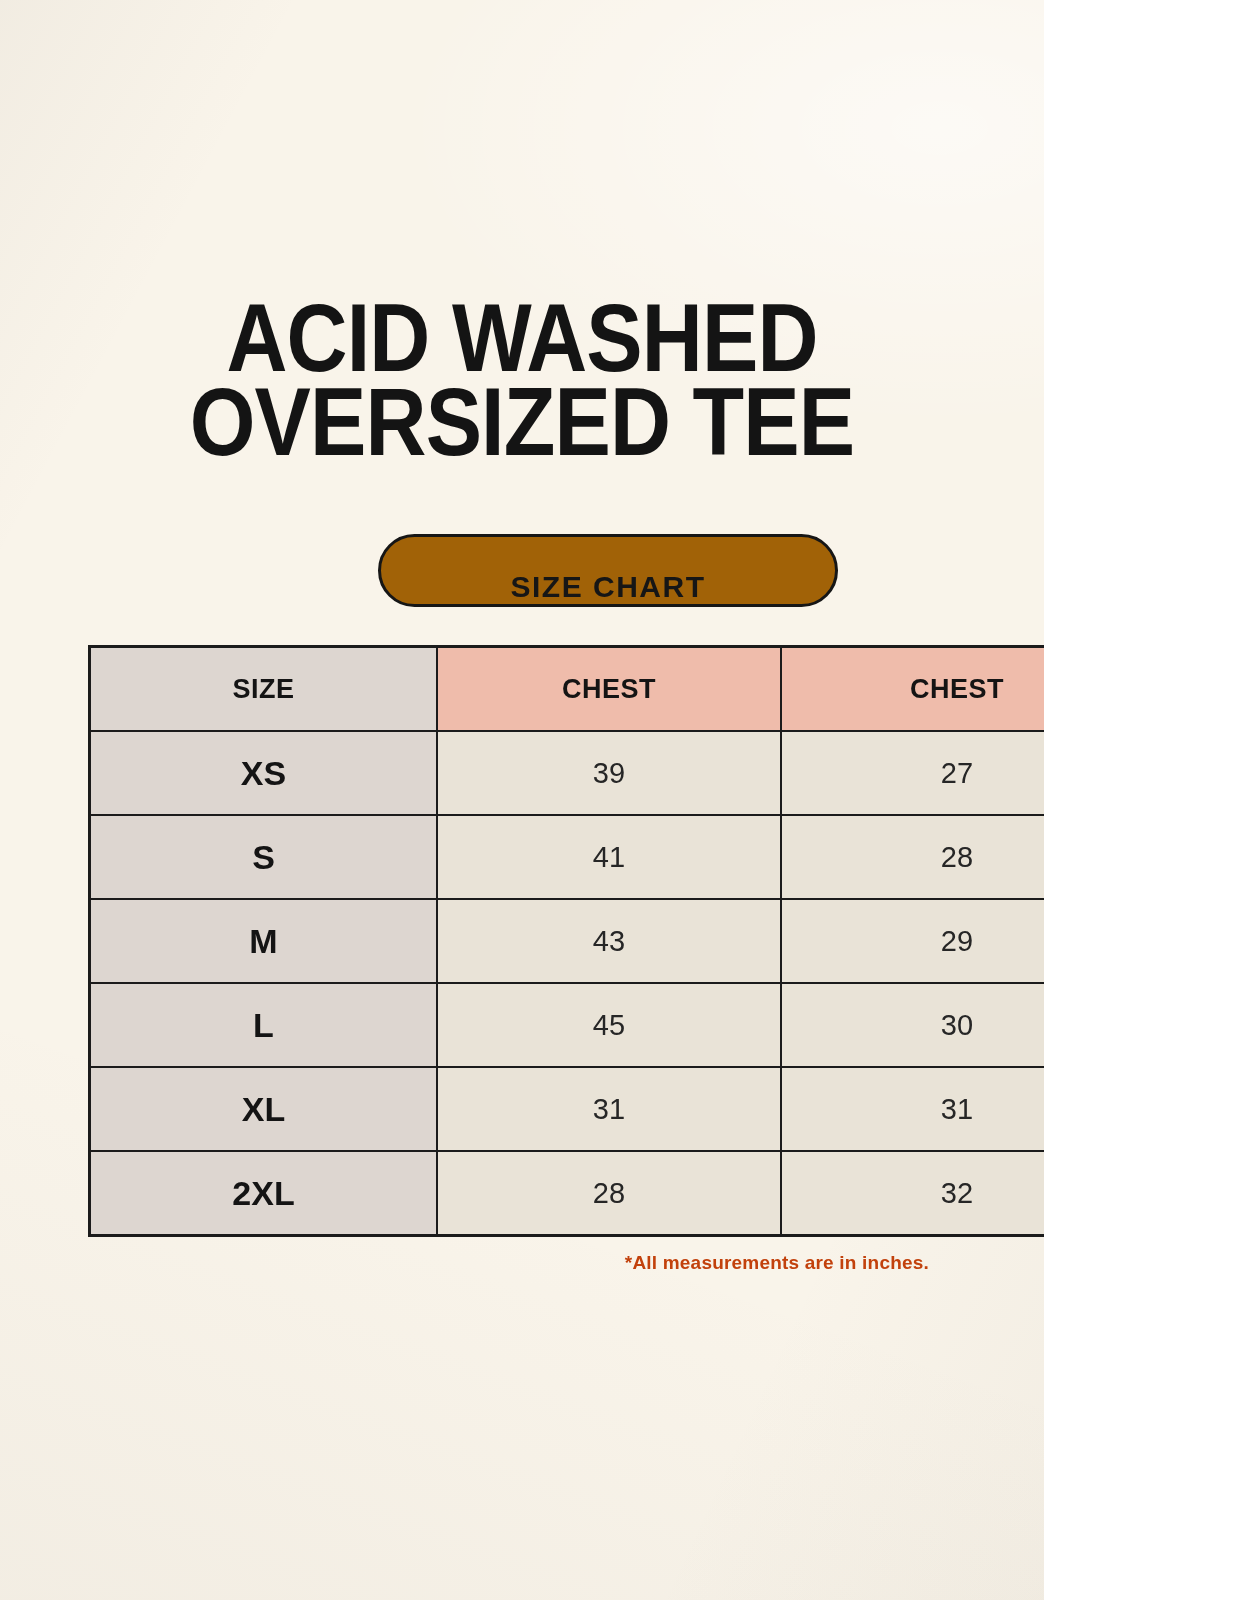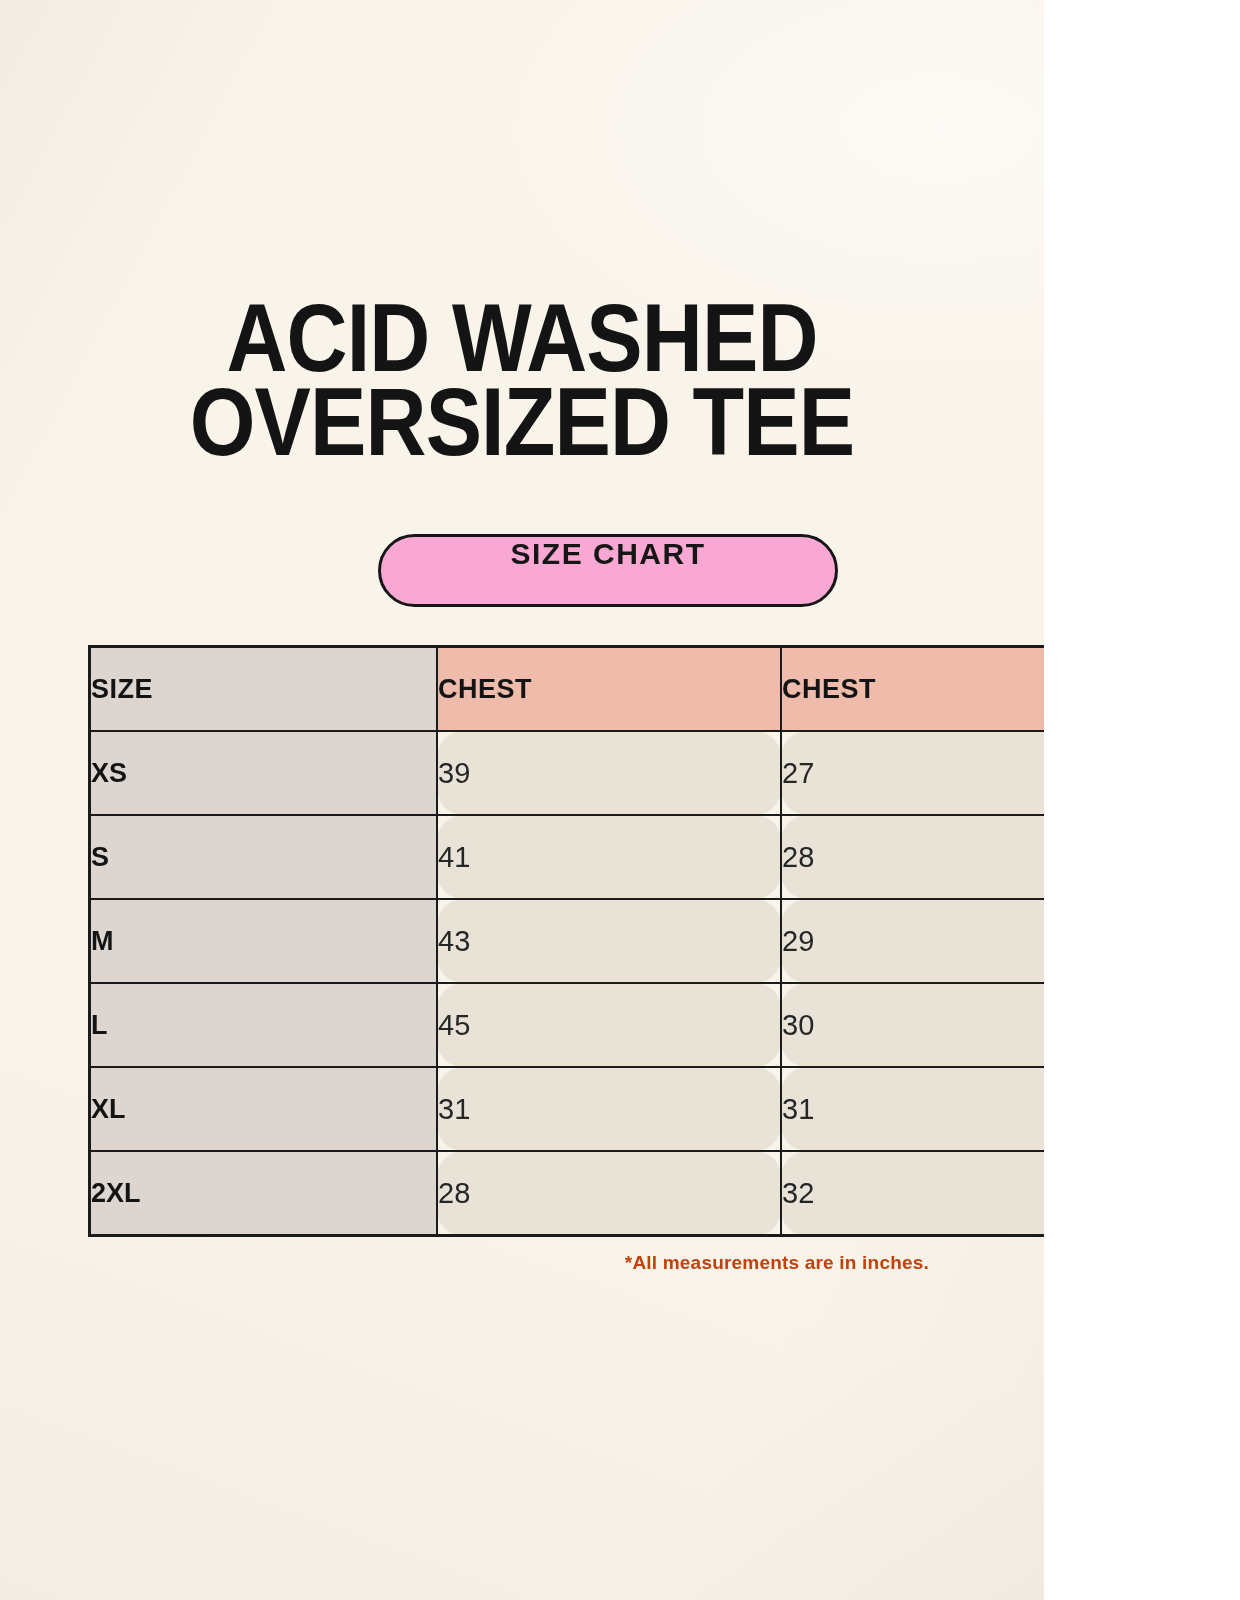--- a/index.html
+++ b/index.html
@@ -43,68 +43,67 @@
   }
   .pill {
     position: absolute;
     top: 534px;
     left: 378px;
     width: 460px;
     height: 73px;
     box-sizing: border-box;
     border: 3px solid #161616;
     border-radius: 40px;
-    background: #f9a8d4;
+    background: #a16207;
     display: flex;
-    align-items: flex-start;
+    align-items: flex-end;
     justify-content: center;
     cursor: pointer;
   }
   .pill span {
     font-size: 30px;
     font-weight: 600;
     letter-spacing: 1.5px;
     color: #161616;
   }
   .size-table {
     position: absolute;
     top: 645px;
     left: 88px;
     width: 1037px;
     border-collapse: collapse;
     table-layout: fixed;
   }
   .size-table th, .size-table td {
     border: 2px solid #1b1b1b;
-    text-align: left;
+    text-align: center;
     vertical-align: middle;
     height: 82px;
     padding: 0;
   }
   .size-table thead th {
     font-size: 27px;
     font-weight: 700;
     letter-spacing: 0.5px;
     color: #141414;
   }
   .size-table { border: 3px solid #1b1b1b; }
   .col-size-header { background: #ddd6d0; }
   .col-measure-header { background: #efbcab; }
   .row-size-cell {
     background: #ddd6d0;
-    font-size: 27px;
+    font-size: 34px;
     font-weight: 700;
     color: #141414;
   }
   .value-cell {
     background: #e9e3d7;
     font-size: 29px;
     font-weight: 400;
     color: #262626;
-    border-radius: 26px;
   }
   .footnote {
     position: absolute;
     top: 1252px;
     right: 115px;
     font-size: 19px;
     font-weight: 700;
     letter-spacing: 0.2px;
     color: #c2410c;
   }

